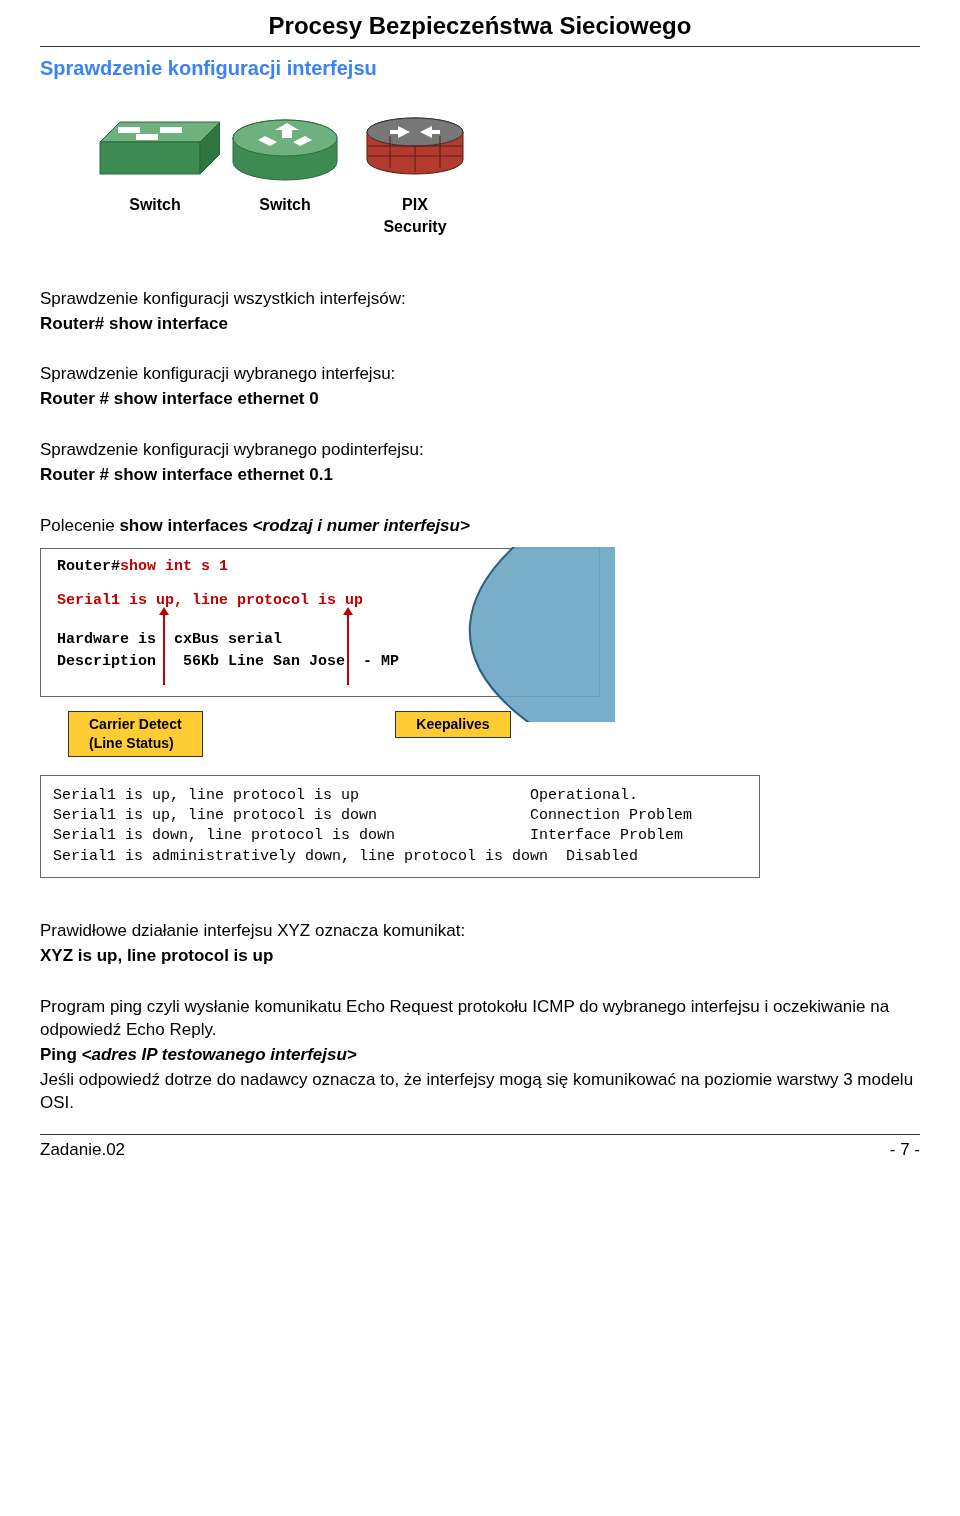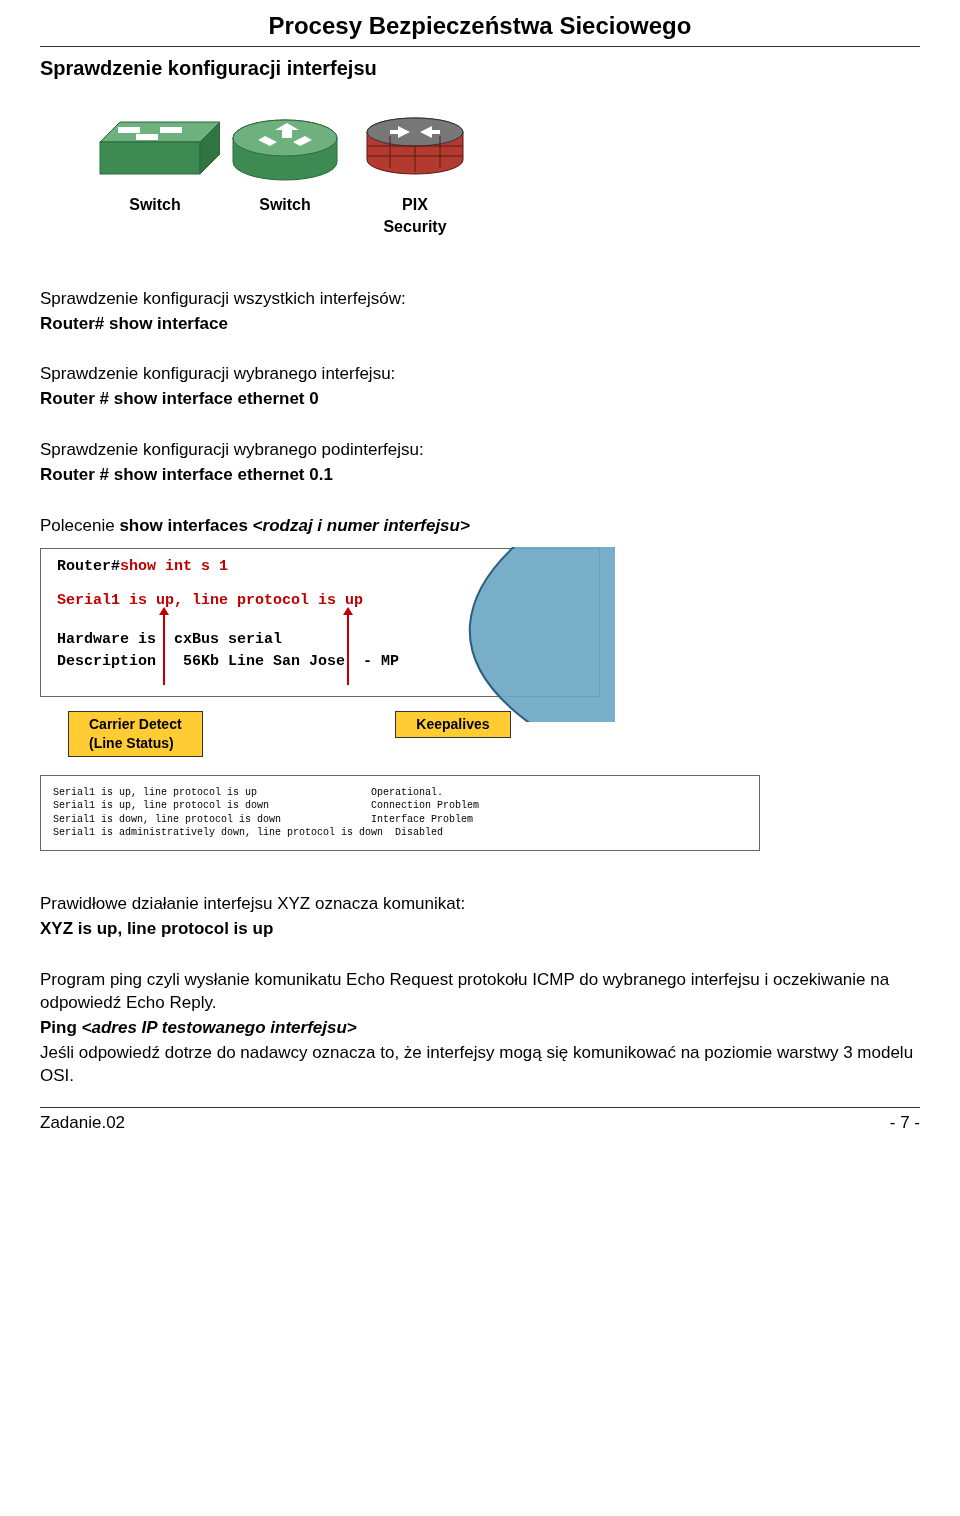--- a/index.html
+++ b/index.html
@@ -15,21 +15,21 @@
   }
   .header-title {
     text-align: center;
     font-weight: bold;
     font-size: 24px;
     margin-bottom: 4px;
   }
   .hr { border: none; border-top: 1px solid #333; margin: 2px 0 8px 0; }
   .hr-foot { border: none; border-top: 1px solid #333; margin: 20px 0 4px 0; }
   .section-title {
-    color: #000000;
+    color: #3b82f6;
     font-weight: bold;
     font-size: 20px;
     margin-bottom: 30px;
   }
   .device-row {
     display: flex;
     justify-content: flex-start;
     padding-left: 50px;
     margin-bottom: 50px;
   }
@@ -82,21 +82,21 @@
   }
   .badgerow { margin-bottom: 18px; }
   .badge-left { margin-left: 28px; }
   .badge-right { margin-left: 188px; }
 
   .table-box {
     border: 1px solid #666;
     padding: 10px 12px;
     width: 720px;
     font-family: "Courier New", monospace;
-    font-size: 10px;
+    font-size: 15px;
     line-height: 1.35;
     margin-bottom: 42px;
     white-space: pre;
   }
 
   .footer {
     display: flex;
     justify-content: space-between;
     font-size: 17px;
     font-family: "Trebuchet MS", sans-serif;

